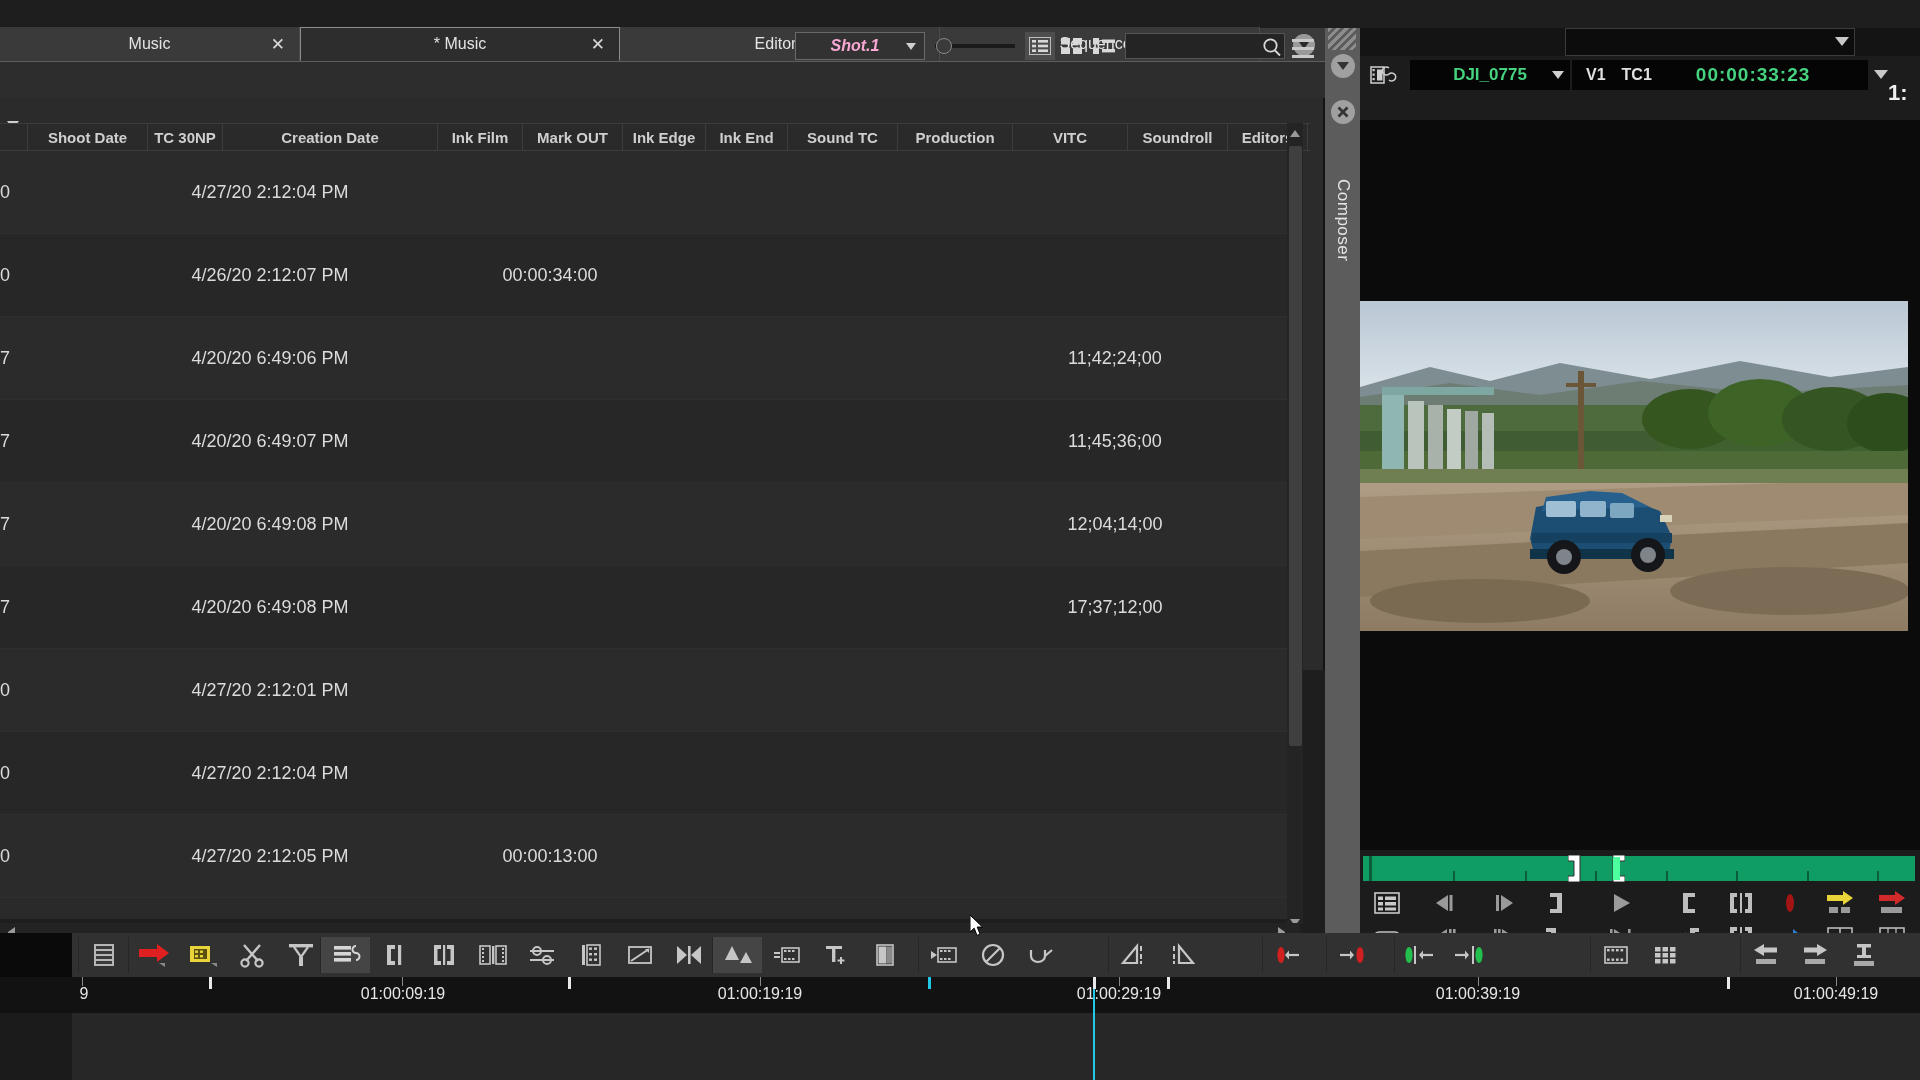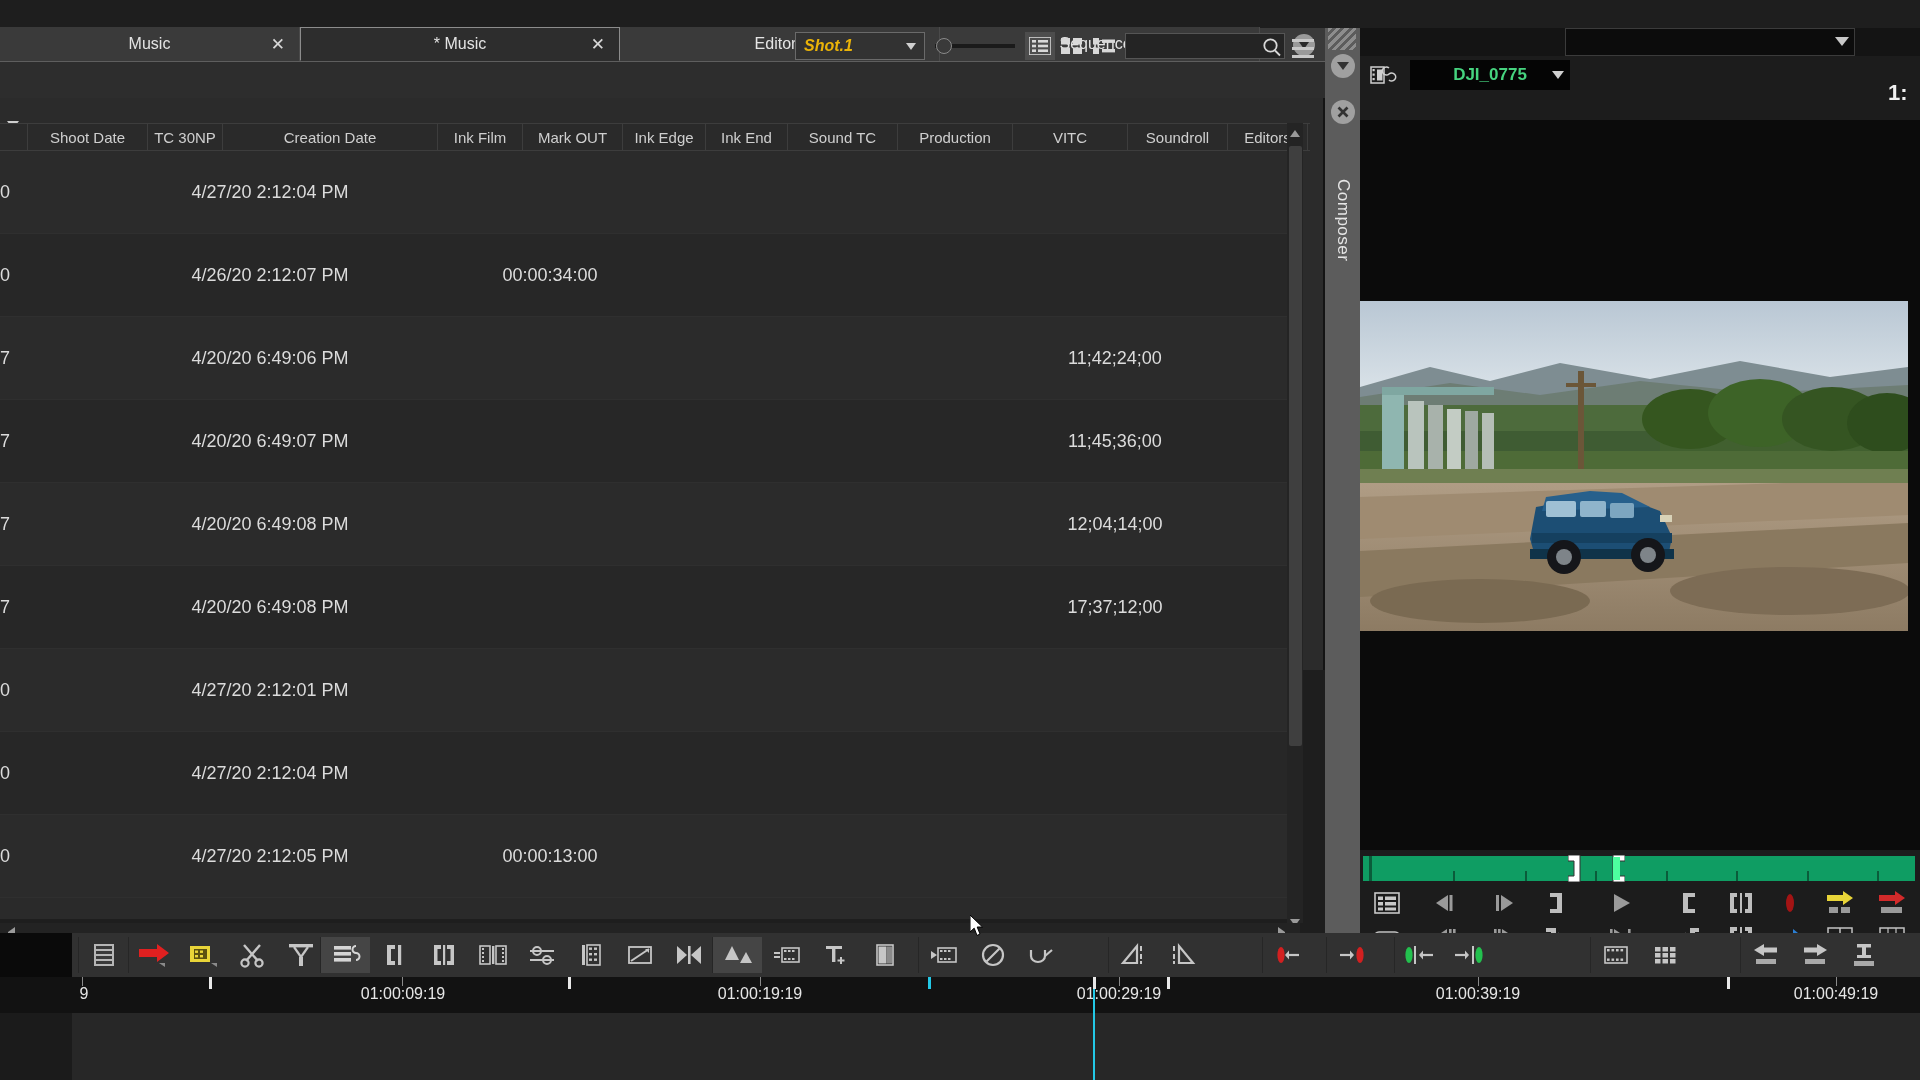--- a/index.html
+++ b/index.html
@@ -62,22 +62,22 @@
   .bin-toolbar {
     position: absolute; left: 0; top: 34px; width: 1325px; height: 36px;
     background: #2d2d2d;
   }
   .shot-select {
     position: absolute; left: 795px; top: 4px; width: 130px; height: 28px;
     background: #323232; border: 1px solid #6a6a6a;
     display: flex; align-items: center; padding: 0 8px;
   }
   .shot-select .sel-label {
-    flex: 1; text-align: left; font-style: italic; font-weight: bold;
-    font-size: 16px; color: #eab308;
+    flex: 1; text-align: center; font-style: italic; font-weight: bold;
+    font-size: 16px; color: #f9a8d4;
   }
   .shot-select .sel-caret {
     width: 0; height: 0; border-left: 5px solid transparent; border-right: 5px solid transparent;
     border-top: 7px solid #cfcfcf;
   }
   .size-slider { position: absolute; left: 935px; top: 16px; width: 80px; height: 4px; background: #1a1a1a; }
   .size-knob {
     position: absolute; left: 936px; top: 10px; width: 16px; height: 16px;
     border-radius: 50%; background: #3a3a3a; border: 1px solid #8a8a8a;
   }
@@ -94,21 +94,21 @@
   .search-ico {
     position: absolute; left: 1262px; top: 9px; width: 20px; height: 20px;
   }
   .hamburger { position: absolute; left: 1292px; top: 11px; width: 22px; height: 16px; }
   .hamburger i { display: block; height: 3px; background: #c8c8c8; margin-bottom: 5px; }
 
   
   .col-header {
     position: absolute; left: 0; top: 95px; width: 1310px; height: 28px;
     background: #2a2a2a; border-top: 1px solid #3d3d3d; border-bottom: 1px solid #3d3d3d;
-    display: flex; align-items: center;
+    display: flex; align-items: center; font-weight: bold;
   }
   .col-h {
     height: 28px; display: flex; align-items: center; justify-content: center;
     font-size: 15px; color: #cfcfcf; border-right: 1px solid #3d3d3d;
     overflow: hidden; white-space: nowrap;
   }
   .sort-marker {
     position: absolute; left: 6px; top: 92px; width: 14px; height: 20px;
   }
 
@@ -518,20 +518,26 @@
         <rect x="7" y="5.5" width="5.5" height="11" fill="#cfcfcf"></rect>
         <path d="M19 4 a4 4 0 1 0 0 6 a4 4 0 1 1 0 6" fill="none" stroke="#cfcfcf" stroke-width="1.6"></path>
       </svg>
     </div>
 
     <div class="clip-name-box">
       <span class="clip-name">DJI_0775</span>
       <span class="clip-name-caret"></span>
     </div>
 
+    <div class="tc-box">
+      <span class="tc-track">V1</span>
+      <span class="tc-name">TC1</span>
+      <span class="tc-value">00:00:33:23</span>
+      <span class="tc-caret"></span>
+    </div>
     <div class="ratio-label">1:</div>
 
     <div class="video-area">
       <div class="video-img">
         <svg width="548" height="330" viewBox="0 0 548 330" preserveAspectRatio="none">
           <defs>
             <linearGradient id="sky" x1="0" y1="0" x2="0" y2="1">
               <stop offset="0%" stop-color="#b9c7d4"></stop>
                 <stop offset="100%" stop-color="#dde5ea"></stop>
             </linearGradient>

